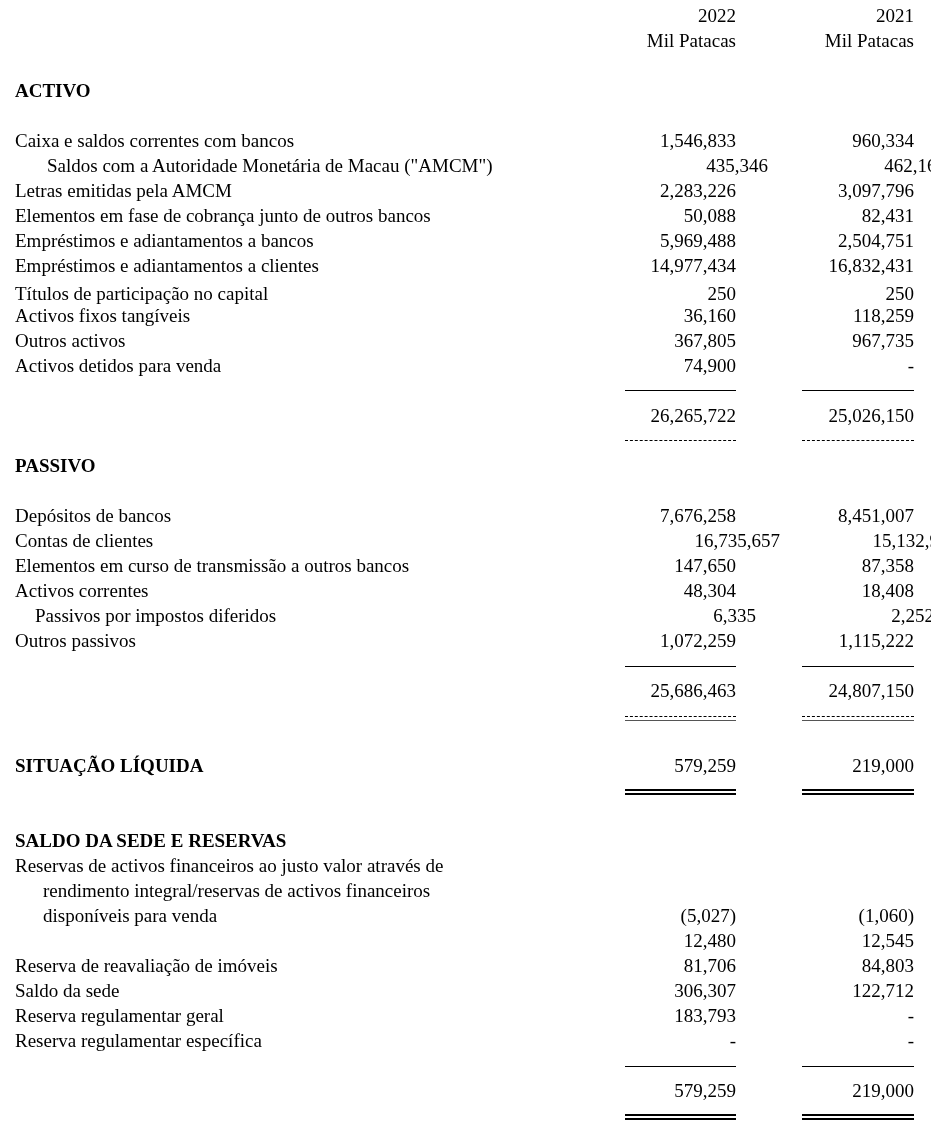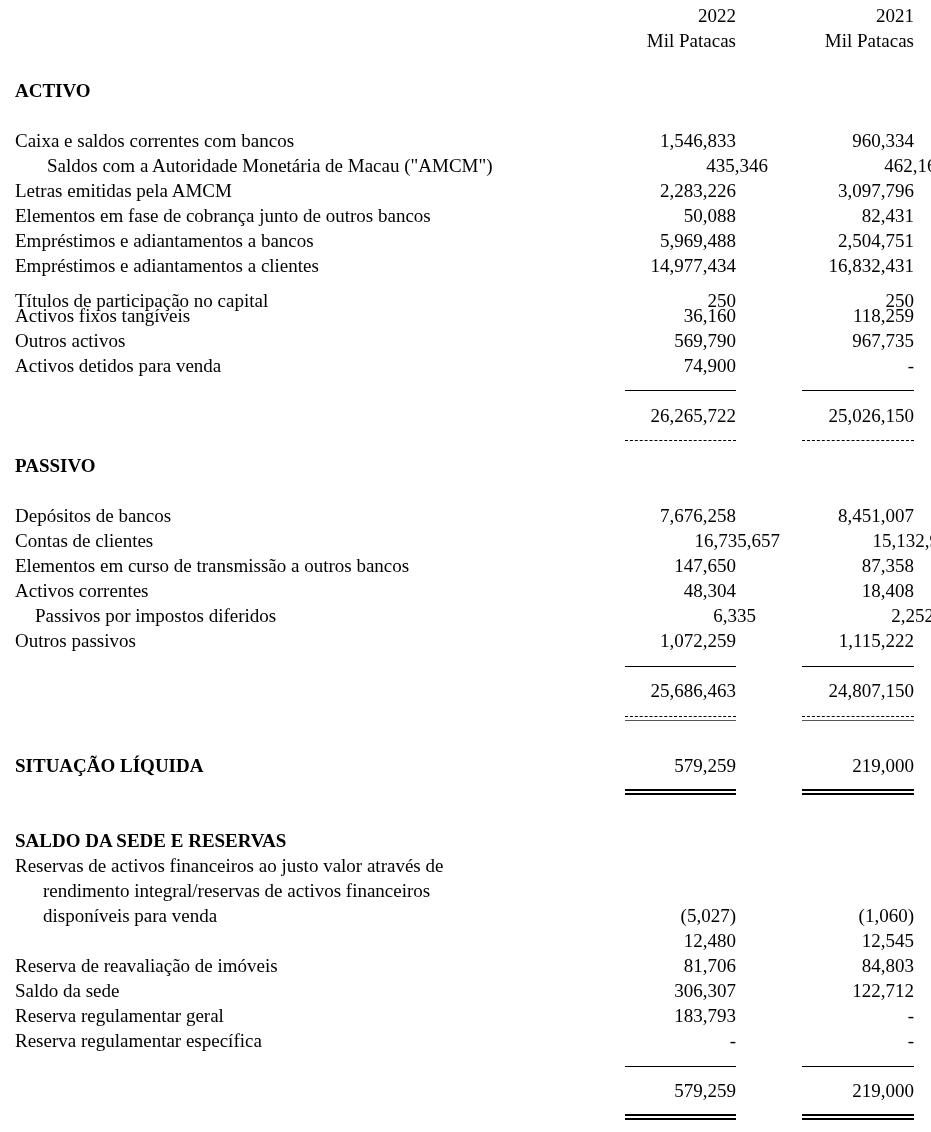--- a/index.html
+++ b/index.html
@@ -62,33 +62,33 @@
     <div class="row" style="top: 228px;">
       <span class="label">Empréstimos e adiantamentos a bancos</span>
       <span class="v1">5,969,488</span>
       <span class="v2">2,504,751</span>
     </div>
     <div class="row" style="top: 253px;">
       <span class="label">Empréstimos e adiantamentos a clientes</span>
       <span class="v1">14,977,434</span>
       <span class="v2">16,832,431</span>
     </div>
-    <div class="row" style="top: 288px;">
+    <div class="row" style="top: 281px;">
       <span class="label">Títulos de participação no capital</span>
       <span class="v1">250</span>
       <span class="v2">250</span>
     </div>
     <div class="row" style="top: 303px;">
       <span class="label">Activos fixos tangíveis</span>
       <span class="v1">36,160</span>
       <span class="v2">118,259</span>
     </div>
     <div class="row" style="top: 328px;">
       <span class="label">Outros activos</span>
-      <span class="v1">569,790</span>
+      <span class="v1">367,805</span>
       <span class="v2">967,735</span>
     </div>
     <div class="row" style="top: 353px;">
       <span class="label">Activos detidos para venda</span>
       <span class="v1">74,900</span>
       <span class="v2">-</span>
     </div>
   </div>
 
 <div class="rule solid c1" style="top:390px"></div>

